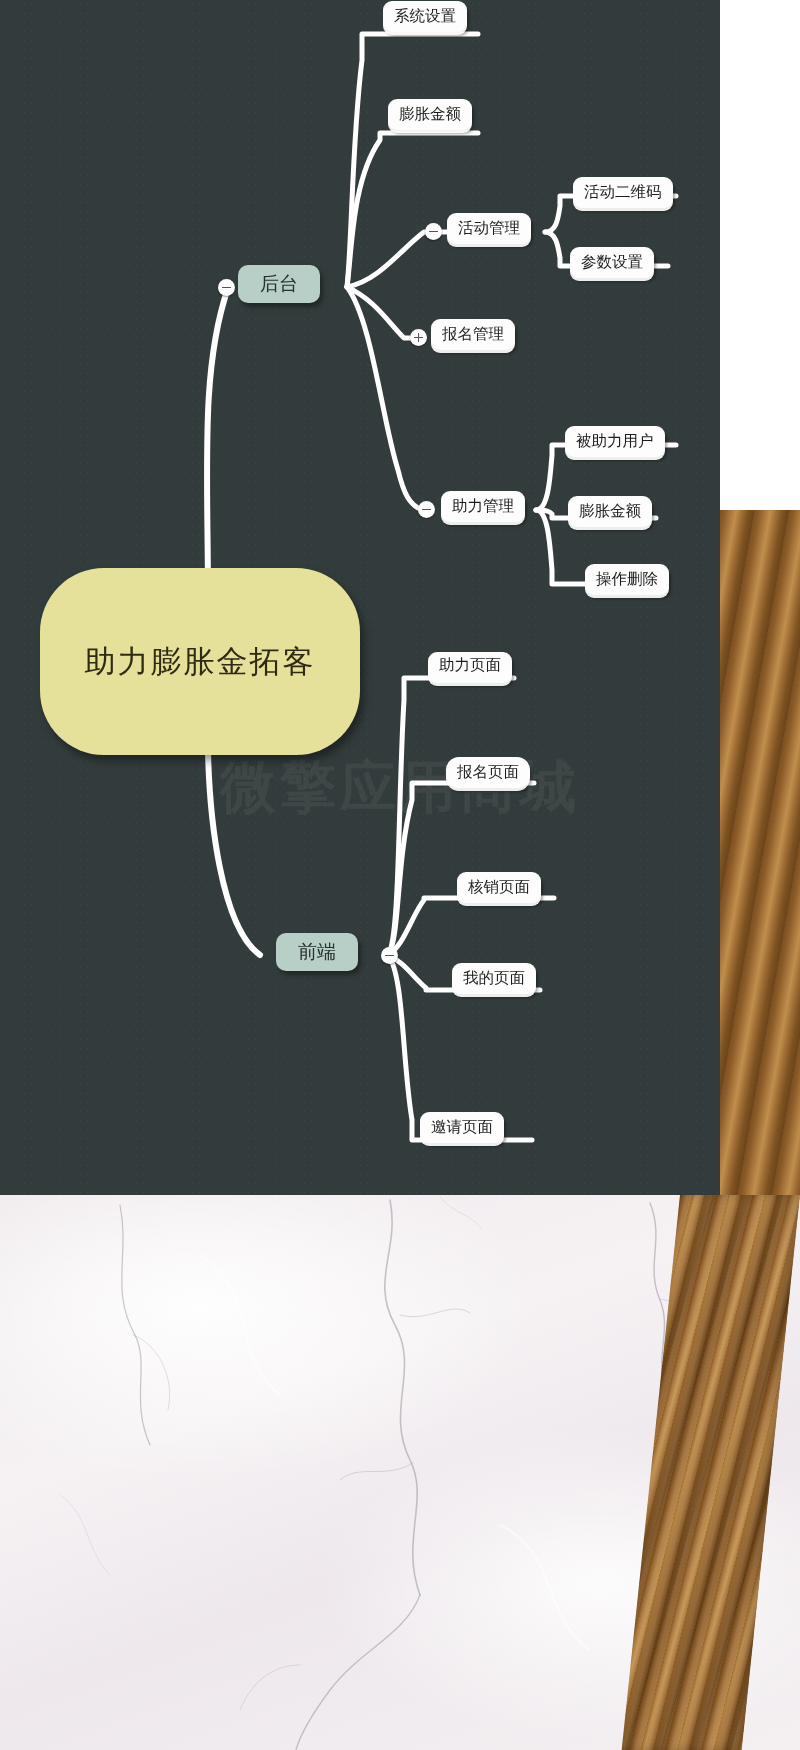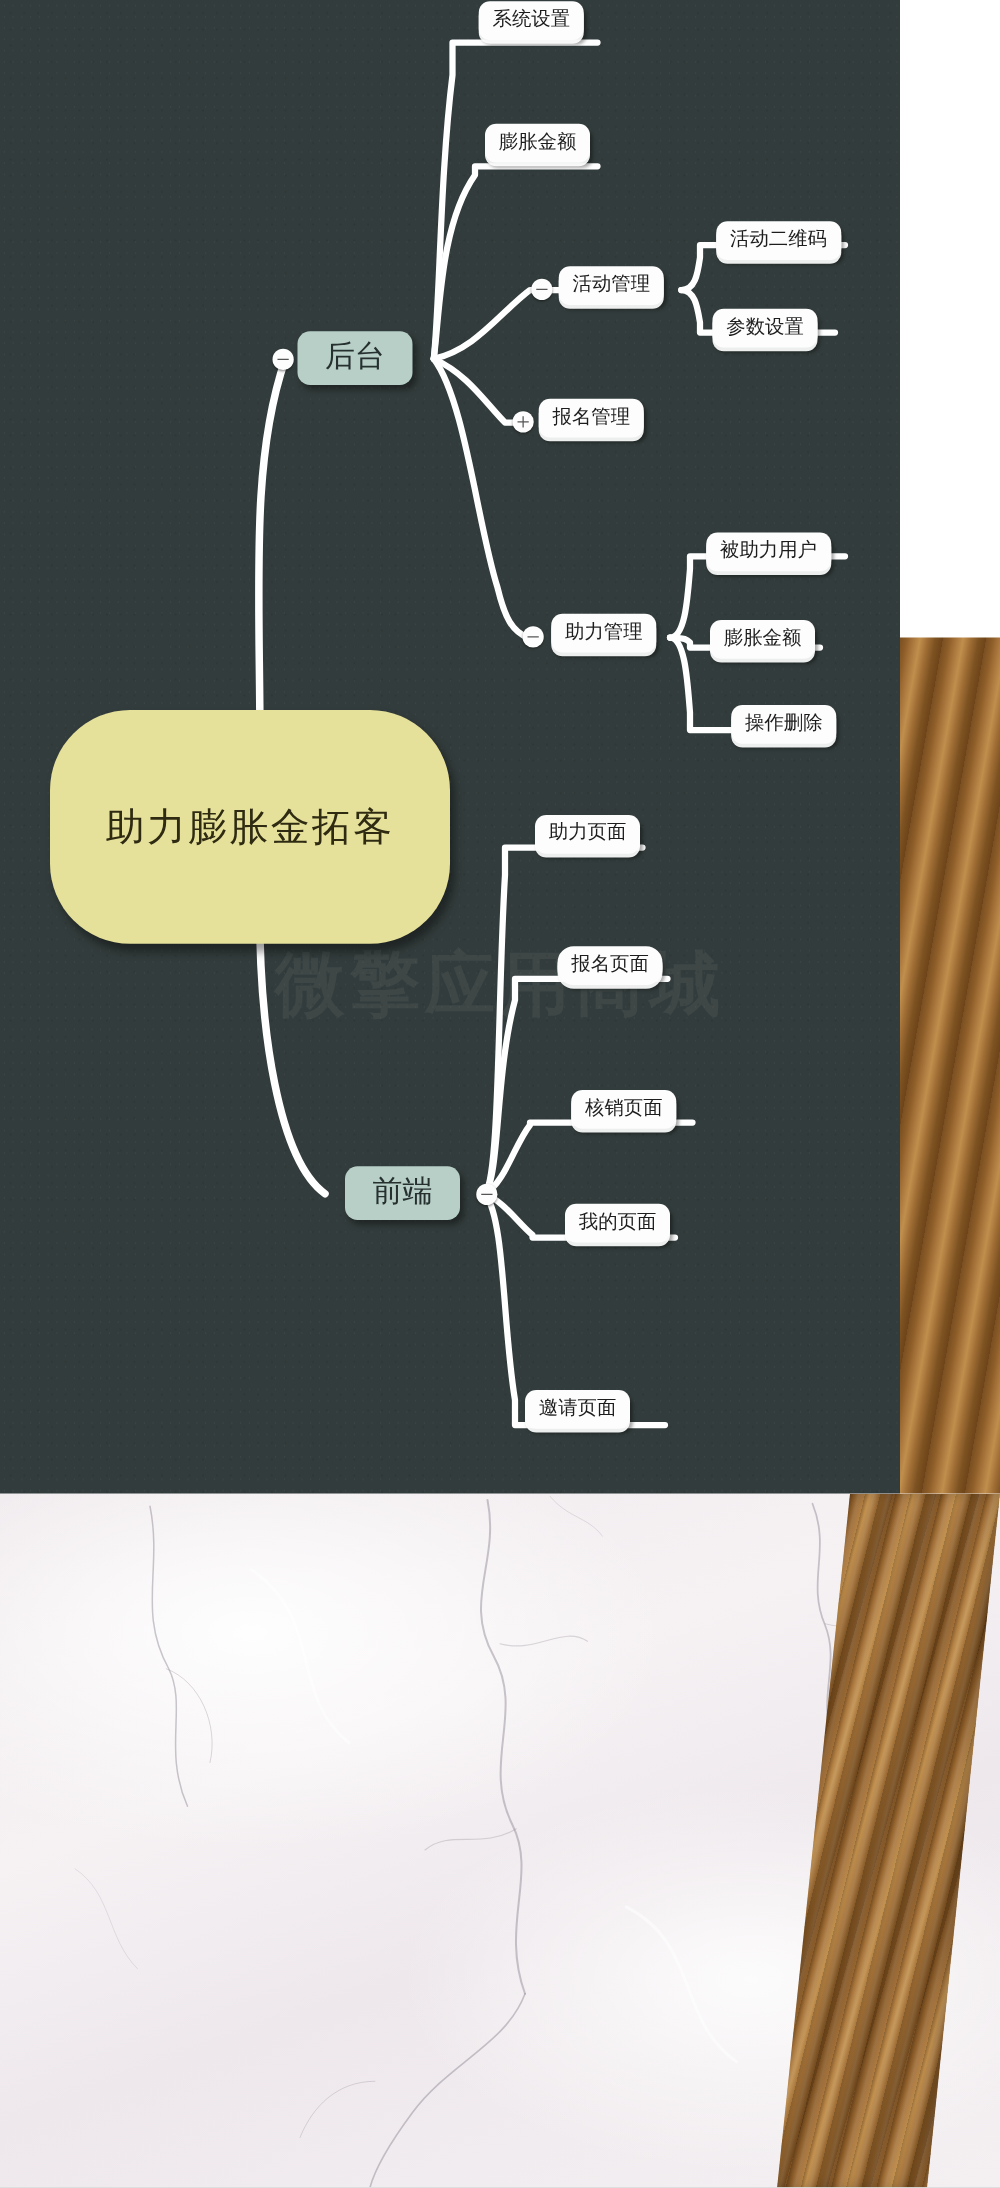--- a/index.html
+++ b/index.html
@@ -80,21 +80,21 @@
     border-radius: 9px;
     font-size: 15.5px;
     padding: 7px 11px 8px 11px;
     box-shadow: 0 3px 0 0 rgba(255,255,255,0.92), 2px 4px 3px rgba(0,0,0,0.35);
     font-weight: 500;
   }
 
   .node.branch {
     background: #b7cfc7;
     border-radius: 10px;
-    font-size: 24px;
+    font-size: 19px;
     padding: 9px 22px 10px 22px;
     box-shadow: 3px 4px 5px rgba(0,0,0,0.38);
     font-weight: 500;
     color: #26302f;
   }
 
   .node.root {
     background: #e5e09a;
     border-radius: 64px;
     font-size: 31px;

